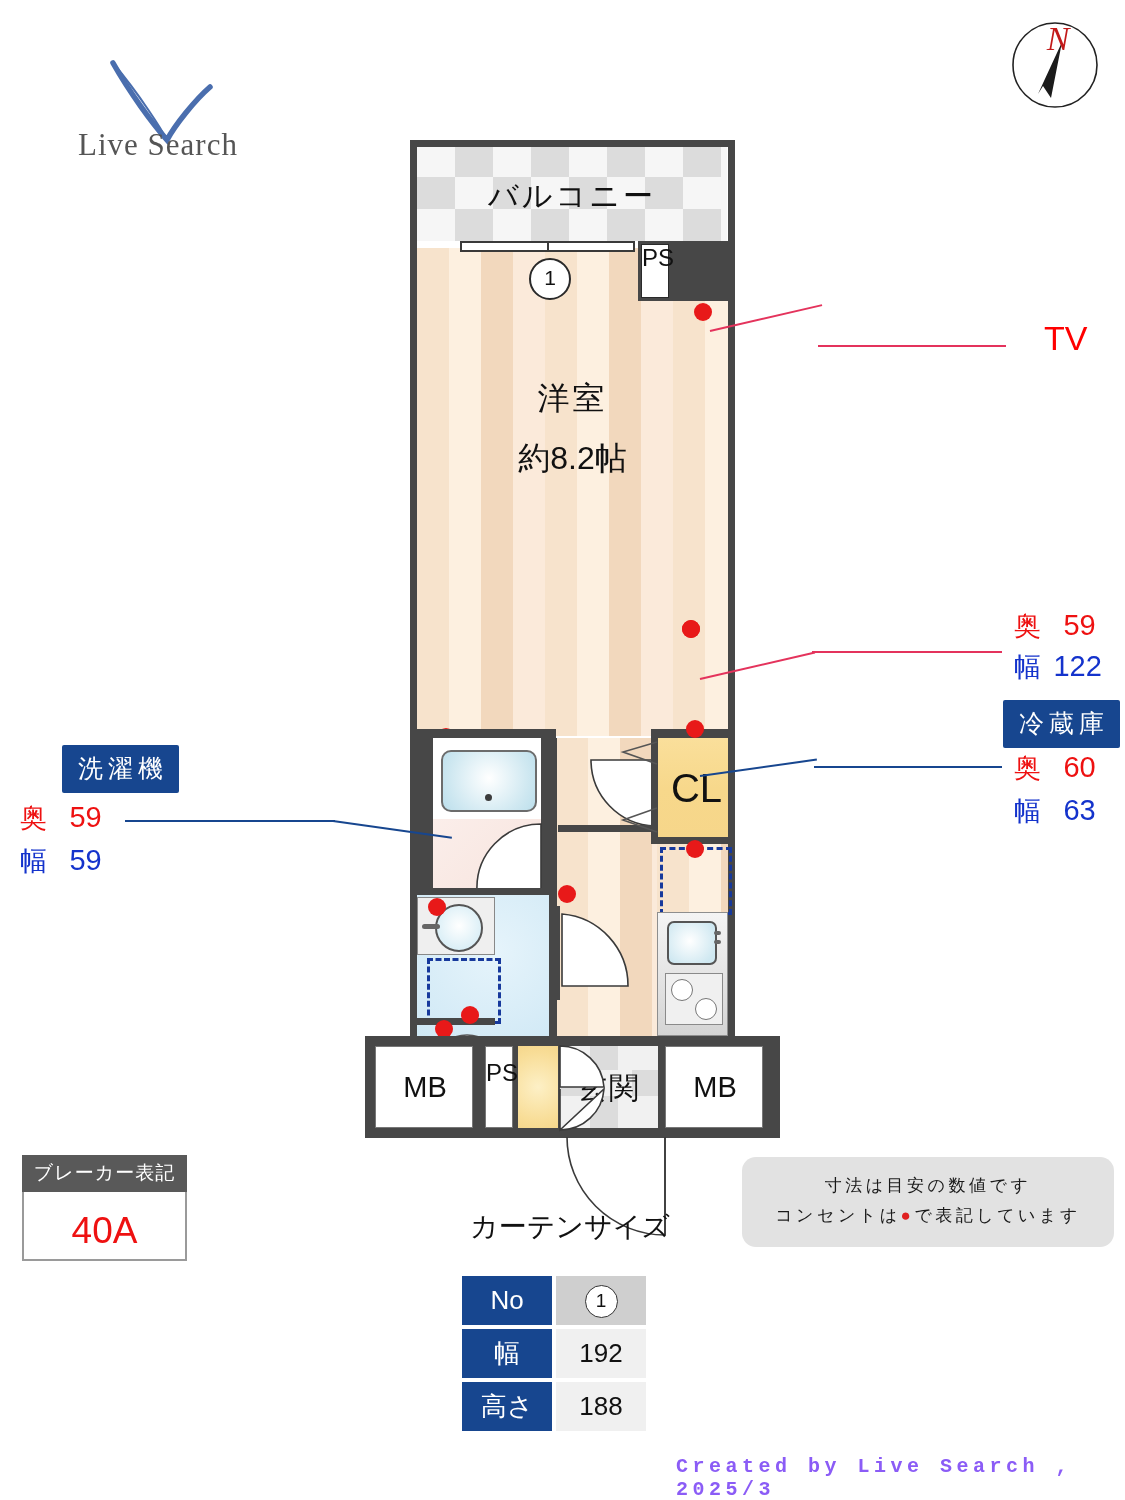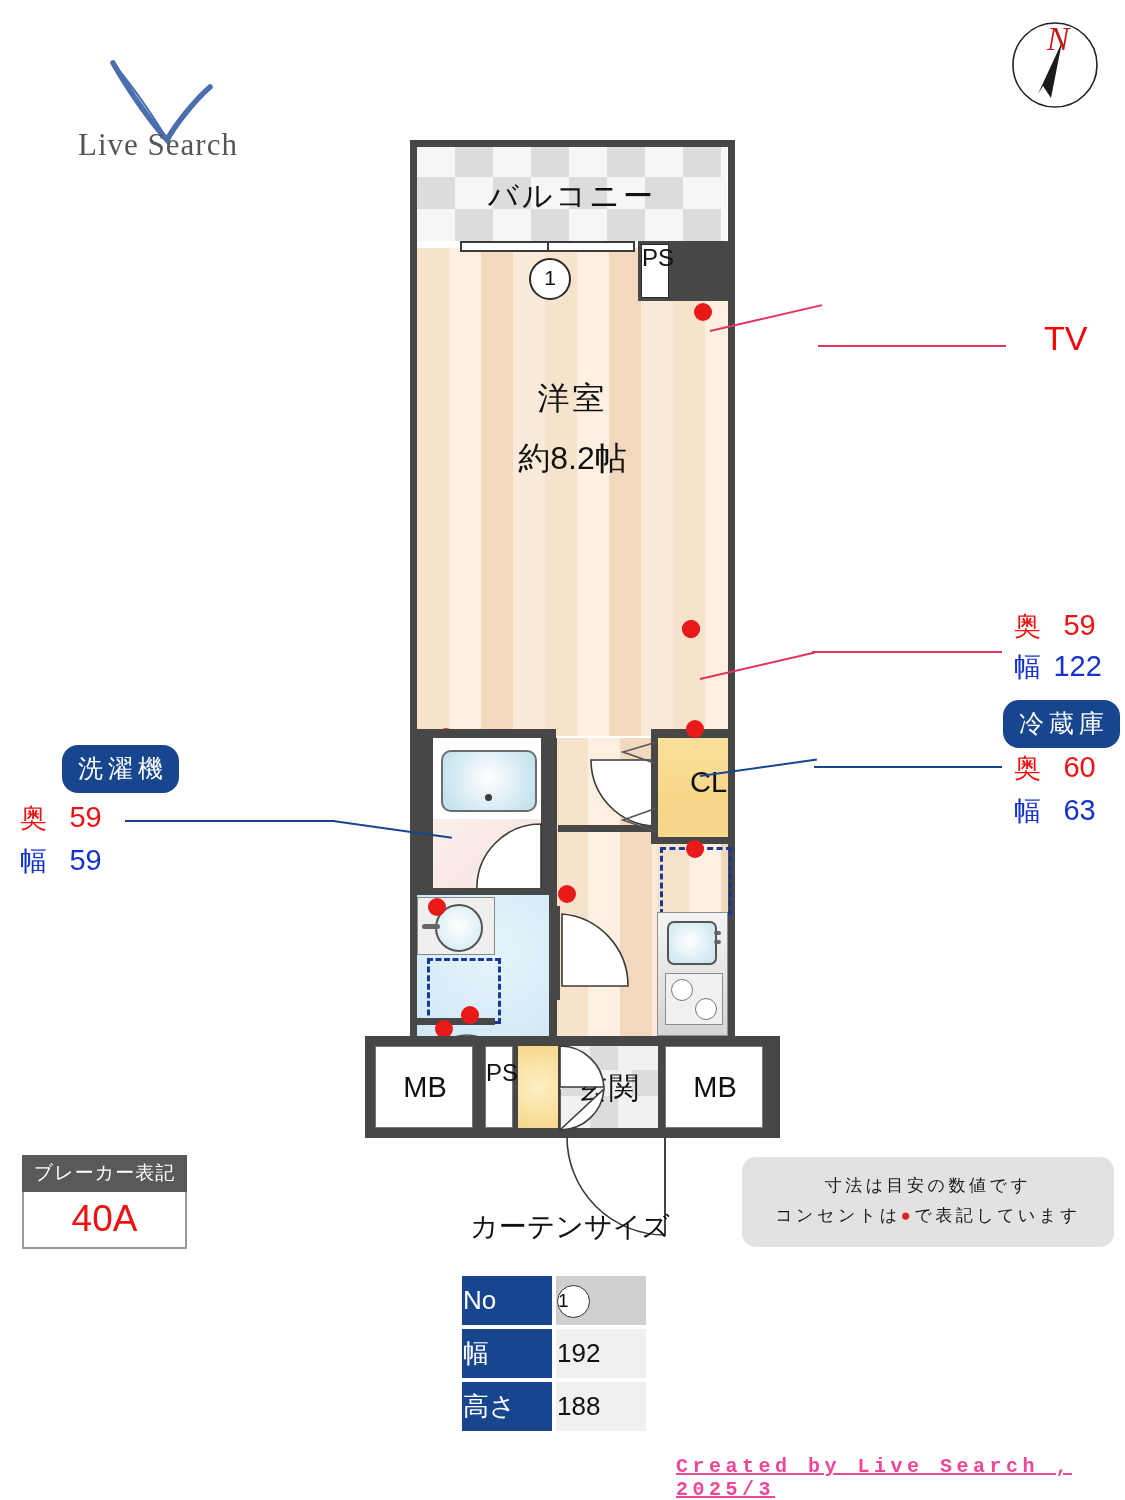--- a/index.html
+++ b/index.html
@@ -15,53 +15,53 @@
   
   #compass{left:1010px;top:20px;width:90px;height:95px;}
 
   
   #plan{left:355px;top:140px;width:465px;height:975px;}
 
   
   .ann-red{color:#ee1111;font-size:29px;font-weight:400;}
   .ann-blue{color:#1433cc;font-size:29px;font-weight:400;}
   .ann-kanji{font-size:27px;}
-  .badge{background:#17468f;color:#fff;border-radius:16px;text-align:center;
+  .badge{background:#17468f;color:#fff;border-radius:2px;text-align:center;
          font-size:25px;letter-spacing:5px;padding:7px 10px 8px 15px;}
   .tv-label{color:#ff0000;font-size:34px;}
 
   .lead{position:absolute;height:0;border-top:2px solid #17468f;}
   .lead-red{position:absolute;height:0;border-top:2px solid #e4335c;}
 
   
   #breaker{left:22px;top:1155px;width:165px;}
   #breaker .bk-head{background:#595959;color:#fff;font-size:19px;text-align:center;
                     padding:5px 0 6px;letter-spacing:1px;}
   #breaker .bk-body{border:2px solid #9a9a9a;border-top:none;background:#fff;
-                    color:#ee1111;font-size:37px;text-align:center;padding:6px 0 7px;}
+                    color:#ee1111;font-size:37px;text-align:center;padding:18px 0 7px;}
 
   
   #note{left:742px;top:1157px;width:372px;background:#e2e2e2;border-radius:14px;
         padding:14px 0 16px;}
   #note div{font-size:17px;letter-spacing:3.5px;text-align:center;line-height:1.75;color:#1a1a1a;}
   .dot-red{color:#e02020;}
 
   
   #curtain-title{left:470px;top:1208px;font-size:28px;}
   #curtain-table{left:458px;top:1272px;border-collapse:separate;border-spacing:4px;}
-  #curtain-table td{width:88px;height:47px;font-size:26px;}
+  #curtain-table td{width:88px;height:47px;text-align:center;font-size:26px;}
   #curtain-table td.k{background:#17468f;color:#fff;}
   #curtain-table td.v{background:#f0f0f0;color:#111;}
   #curtain-table td.v0{background:#cfcfcf;}
   .circnum{display:inline-block;width:31px;height:31px;line-height:30px;border:1.6px solid #333;
            border-radius:50%;background:#fff;font-size:19px;}
 
   
   #footer{left:676px;top:1455px;font-family:"Liberation Mono","DejaVu Sans Mono",monospace;
-          font-size:20px;letter-spacing:4.5px;font-weight:bold;color:#ec4899;text-decoration:underline;}
+          font-size:20px;letter-spacing:4.5px;font-weight:bold;color:#8b5cf6;}
 
   
   .wall{position:absolute;background:#474747;}
   .room{position:absolute;}
   .white{position:absolute;background:#fff;}
   .lbl{position:absolute;text-align:center;}
   .outlet{position:absolute;width:18px;height:18px;background:#e81919;border-radius:50%;}
   .dashbox{position:absolute;border:3px dashed #17399c;}
   .jp{font-family:"Liberation Sans","DejaVu Sans",sans-serif;}
 
@@ -203,21 +203,21 @@
 
   <svg style="position:absolute;left:201px;top:768px;" width="96" height="92">
     <path d="M6 6 L6 78 L72 78 A72 72 0 0 0 6 6 Z" fill="#ffffff" stroke="#3a3a3a" stroke-width="1.6"></path>
   </svg>
   <div style="position:absolute;left:198px;top:766px;width:7px;height:94px;background:#474747;"></div>
   <div class="outlet" style="left:203px;top:745px;"></div>
 
   <div class="wall" style="left:296px;top:589px;width:84px;height:9px;"></div>
   <div style="position:absolute;left:302px;top:598px;width:71px;height:102px;
               background:linear-gradient(180deg,#fadf9b 0%,#f7d88b 50%,#f6d68a 100%);">
-    <div style="position:absolute;left:16px;top:28px;width:71px;text-align:center;font-size:29px;">CL</div>
+    <div style="position:absolute;left:4px;top:28px;width:71px;text-align:center;font-size:40px;">CL</div>
   </div>
   <div class="wall" style="left:296px;top:598px;width:7px;height:102px;"></div>
   <div class="wall" style="left:296px;top:697px;width:84px;height:7px;"></div>
 
   <svg style="position:absolute;left:262px;top:598px;" width="44" height="102">
     <path d="M40 4 L6 14 L40 26" fill="none" stroke="#555" stroke-width="1.6"></path>
     <path d="M40 70 L6 82 L40 94" fill="none" stroke="#555" stroke-width="1.6"></path>
   </svg>
   <div class="outlet" style="left:327px;top:480px;"></div>
   <div class="outlet" style="left:331px;top:580px;"></div>

